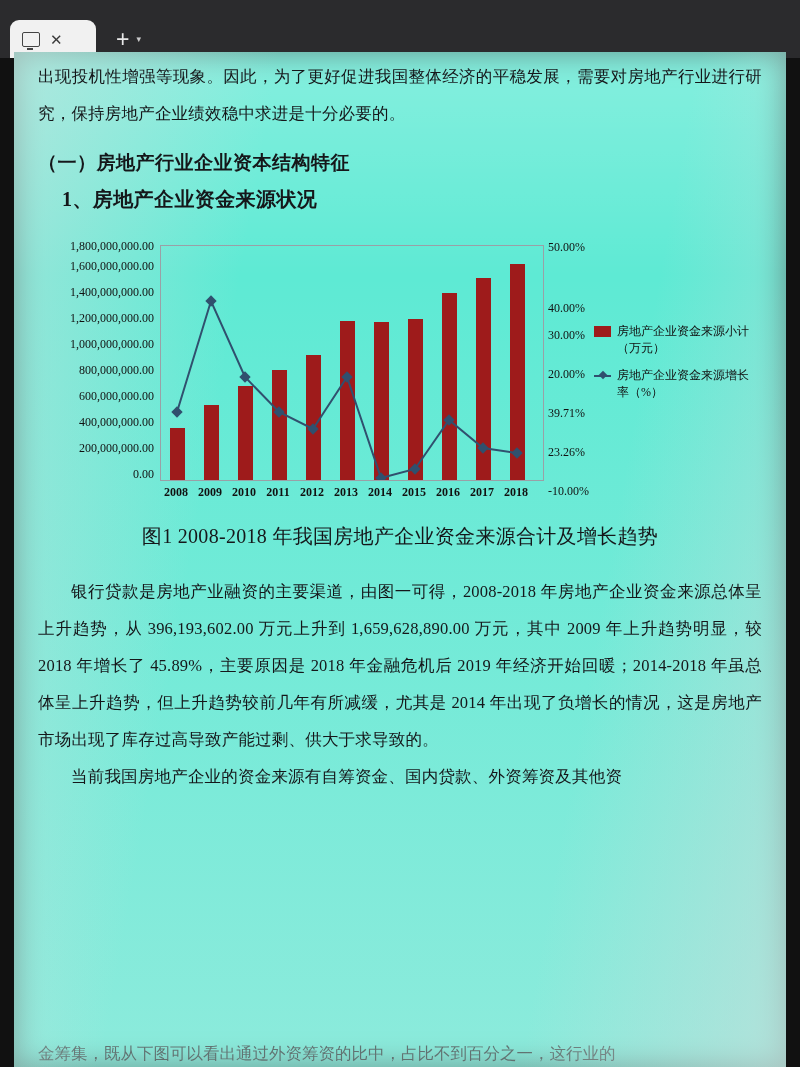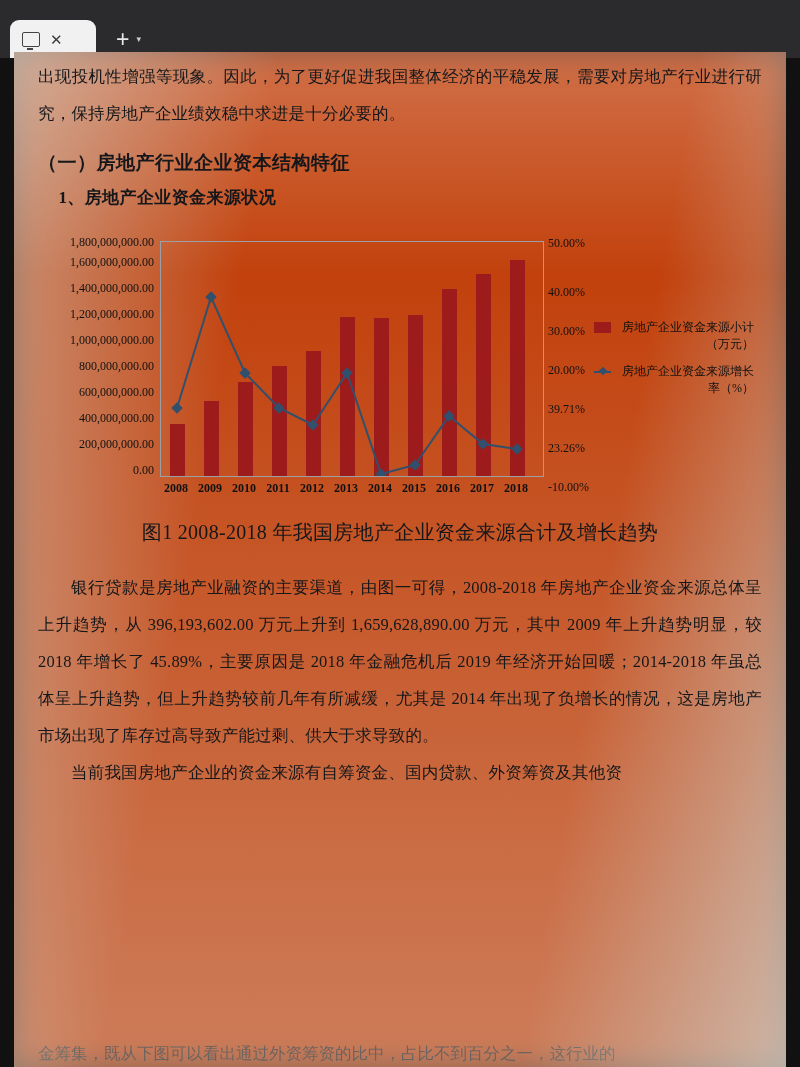--- a/index.html
+++ b/index.html
@@ -86,21 +86,21 @@
     opacity: .85;
   }
 
   
   .page {
     position: absolute;
     top: 52px;
     left: 14px;
     width: 772px;
     height: 1015px;
-    background: #c2410c;
+    background: #5eead4;
     box-shadow: 0 0 30px rgba(0,0,0,.55) inset;
     overflow: hidden;
   }
   .page::after { 
     content: "";
     position: absolute;
     inset: 0;
     background:
       linear-gradient(100deg, rgba(210,225,222,.55) 0%, rgba(255,255,255,0) 28%, rgba(255,255,255,0) 72%, rgba(205,220,218,.6) 100%),
       linear-gradient(180deg, rgba(255,255,255,.25) 0%, rgba(230,238,236,.0) 22%, rgba(226,236,234,.35) 100%);
@@ -120,21 +120,21 @@
     margin: 0;
   }
   .indent { text-indent: 2em; }
   .h-section {
     font-size: 19px;
     font-weight: bold;
     margin: 18px 0 4px 0;
     letter-spacing: .5px;
   }
   .h-sub {
-    font-size: 17px;
+    font-size: 20px;
     font-weight: bold;
     margin: 10px 0 2px 0;
     text-indent: 1.2em;
     letter-spacing: .4px;
   }
   .top-lines { padding-top: 6px; }
 
   
   .figure {
     margin: 26px 0 0 0;
@@ -186,21 +186,20 @@
     width: 160px;
     font-size: 12px;
     line-height: 17px;
     color: #111;
   }
   .legend-row {
     display: flex;
     align-items: flex-start;
     gap: 6px;
     margin-bottom: 10px;
-    text-align: right;
   }
   .legend-key-bar {
     width: 17px; height: 11px;
     background: #9e1b1b;
     margin-top: 3px;
     flex: none;
   }
   .legend-key-line {
     width: 17px; height: 11px;
     position: relative;
@@ -281,21 +280,21 @@
           <div class="ylab" style="top:72px">1,200,000,000.00</div>
           <div class="ylab" style="top:46px">1,400,000,000.00</div>
           <div class="ylab" style="top:20px">1,600,000,000.00</div>
           <div class="ylab" style="top:0px">1,800,000,000.00</div>
 
           <div class="y2lab" style="top:245px">-10.00%</div>
           <div class="y2lab" style="top:206px">23.26%</div>
           <div class="y2lab" style="top:167px">39.71%</div>
           <div class="y2lab" style="top:128px">20.00%</div>
           <div class="y2lab" style="top:89px">30.00%</div>
-          <div class="y2lab" style="top:50px">40.00%</div>
+          <div class="y2lab" style="top:62px">40.00%</div>
           <div class="y2lab" style="top:1px">50.00%</div>
 
           <div class="plot">
 
             <div class="bar" style="left:9px;  height:52px"></div>
             <div class="bar" style="left:43px; height:75px"></div>
             <div class="bar" style="left:77px; height:94px"></div>
             <div class="bar" style="left:111px;height:110px"></div>
             <div class="bar" style="left:145px;height:125px"></div>
             <div class="bar" style="left:179px;height:159px"></div>

